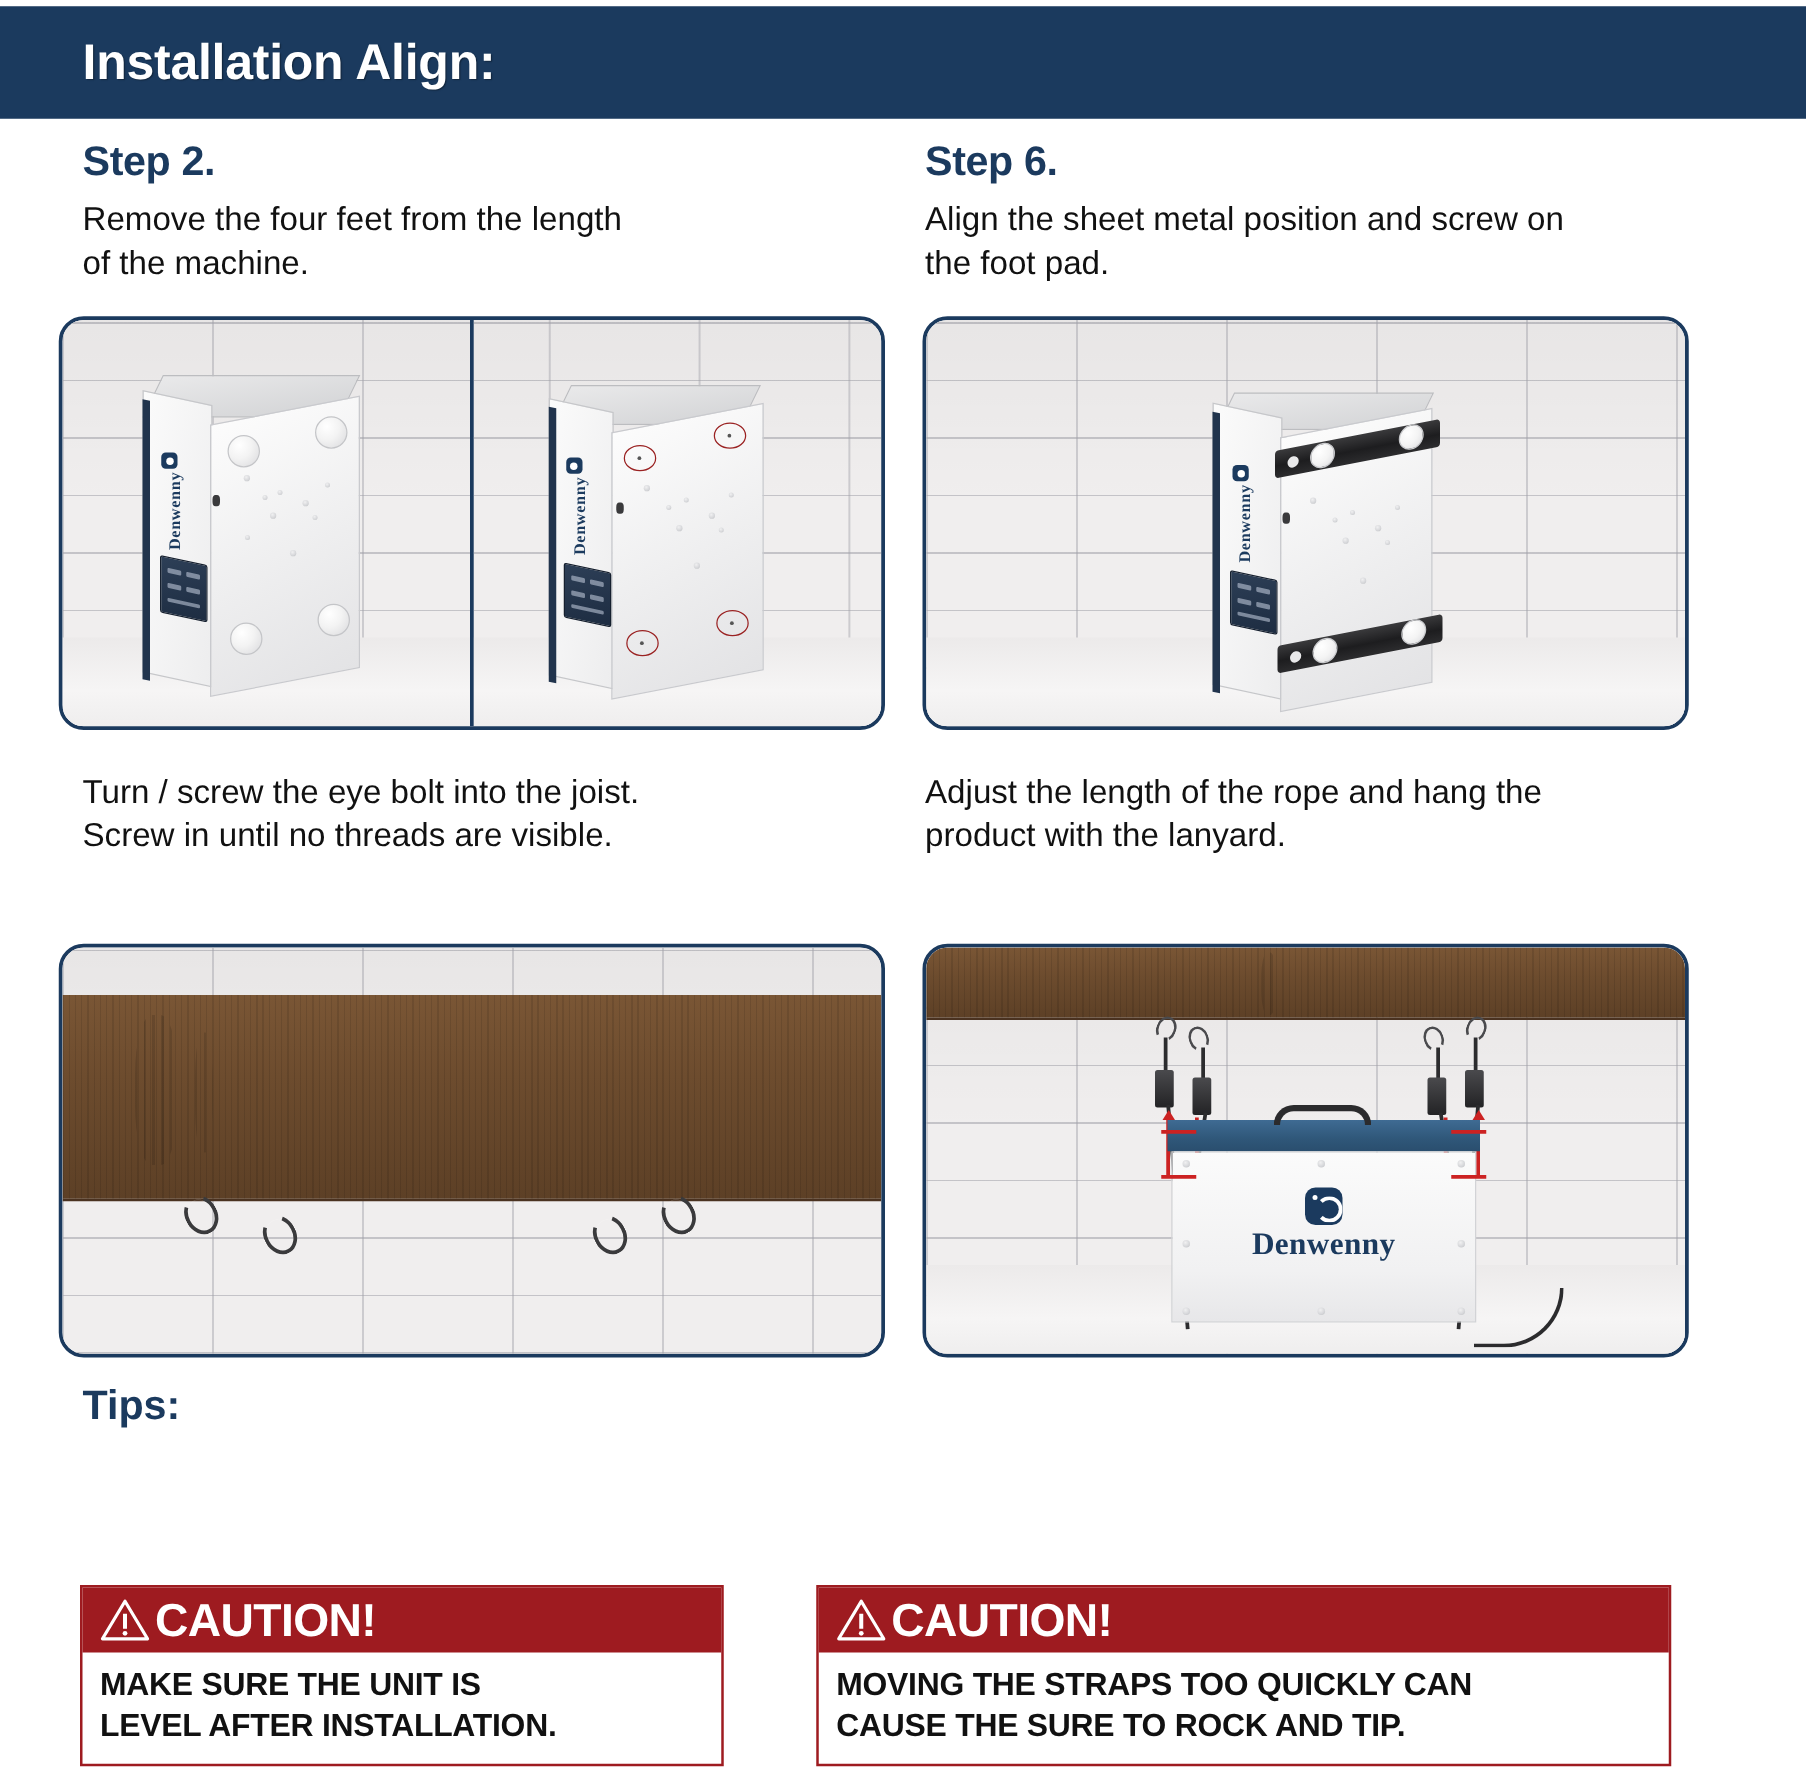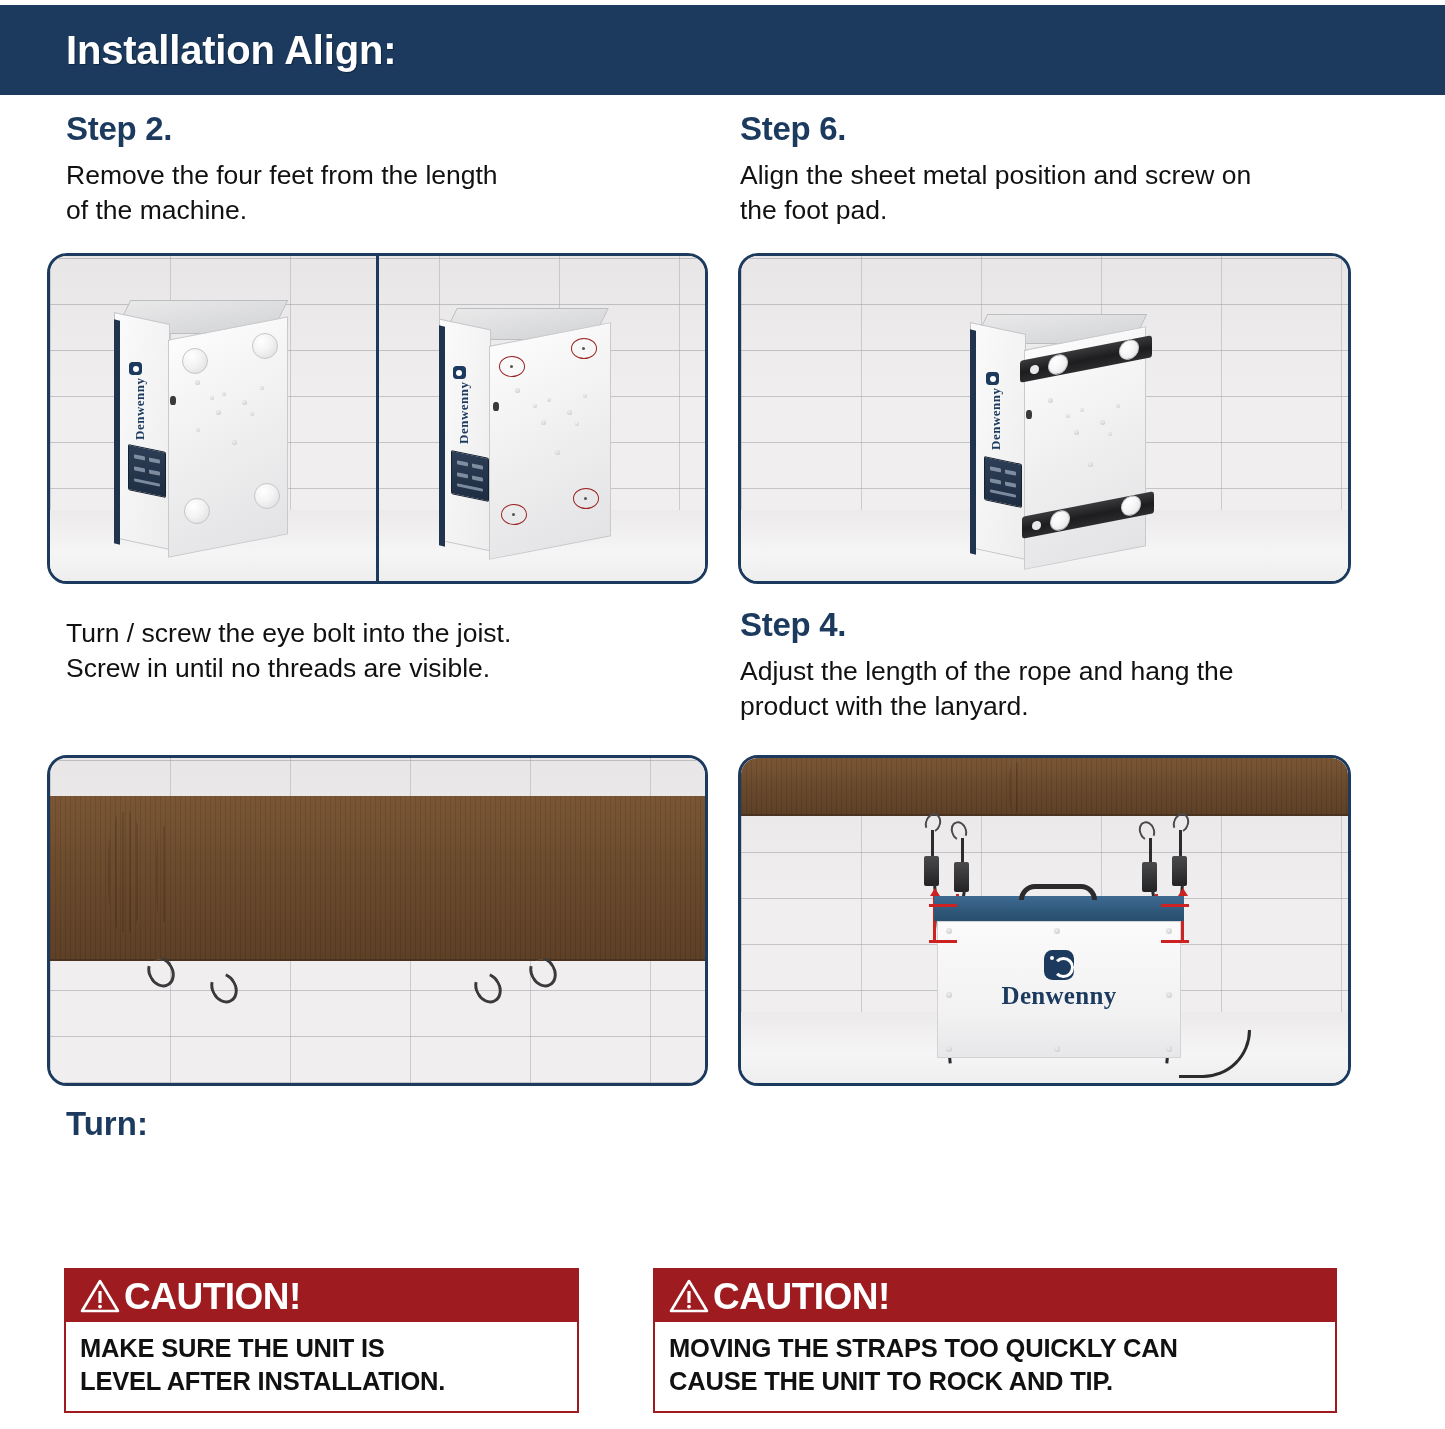--- a/index.html
+++ b/index.html
@@ -551,21 +551,20 @@
     <div class="knot" style="left:106px; top:30px; width:14px; height:96px;"></div>
   </div>
 
   <div class="eyebolt" style="left:95px; top:196px;"></div>
   <div class="eyebolt" style="left:158px; top:212px;"></div>
   <div class="eyebolt" style="left:422px; top:212px;"></div>
   <div class="eyebolt" style="left:477px; top:196px;"></div>
 </div>
 
 <div class="step-block" style="left:740px; top:606px; width:640px;">
-  <div class="step-title">Step 4.</div>
   <div class="step-desc">Adjust the length of the rope and hang the
 product with the lanyard.</div>
 </div>
 
 <div class="photo-frame" style="position:absolute; left:738px; top:755px; width:613px; height:331px;">
   <div class="brick"></div>
   <div class="floor"></div>
 
   <div class="joist" style="top:0; height:58px;">
     <div class="knot" style="left:268px; top:4px; width:12px; height:50px;"></div>
@@ -614,21 +613,21 @@
   <div class="hline-red" style="left:188px; top:146px; width:28px;"></div>
   <div class="hline-red" style="left:420px; top:146px; width:28px;"></div>
   <div class="hline-red" style="left:188px; top:182px; width:28px;"></div>
   <div class="hline-red" style="left:420px; top:182px; width:28px;"></div>
 
   <div class="cable" style="left:438px; top:272px; width:72px; height:48px;"></div>
 </div>
 
 <div class="tips-block">
   <div class="tips-title">
-    <span>Turn</span><span>:</span>
+    <span>Tips</span><span>:</span>
   </div>
 </div>
 
 <div class="caution" style="left:64px; top:1268px; width:515px; height:145px;">
   <div class="caution-head">
     <span class="warn-tri">
       <svg width="40" height="36" viewBox="0 0 40 36">
         <polygon points="20,3 38,33 2,33" fill="none" stroke="#ffffff" stroke-width="2.6" stroke-linejoin="round"></polygon>
         <rect x="18.4" y="13" width="3.2" height="12" fill="#ffffff"></rect>
         <circle cx="20" cy="28.6" r="1.9" fill="#ffffff"></circle>
@@ -645,14 +644,14 @@
     <span class="warn-tri">
       <svg width="40" height="36" viewBox="0 0 40 36">
         <polygon points="20,3 38,33 2,33" fill="none" stroke="#ffffff" stroke-width="2.6" stroke-linejoin="round"></polygon>
         <rect x="18.4" y="13" width="3.2" height="12" fill="#ffffff"></rect>
         <circle cx="20" cy="28.6" r="1.9" fill="#ffffff"></circle>
       </svg>
     </span>
     <span class="caution-word">CAUTION!</span>
   </div>
   <div class="caution-body">MOVING THE STRAPS TOO QUICKLY CAN
-CAUSE THE UNIT TO ROCK AND TIP.</div>
+CAUSE THE SURE TO ROCK AND TIP.</div>
 </div>
 
 </body></html>

